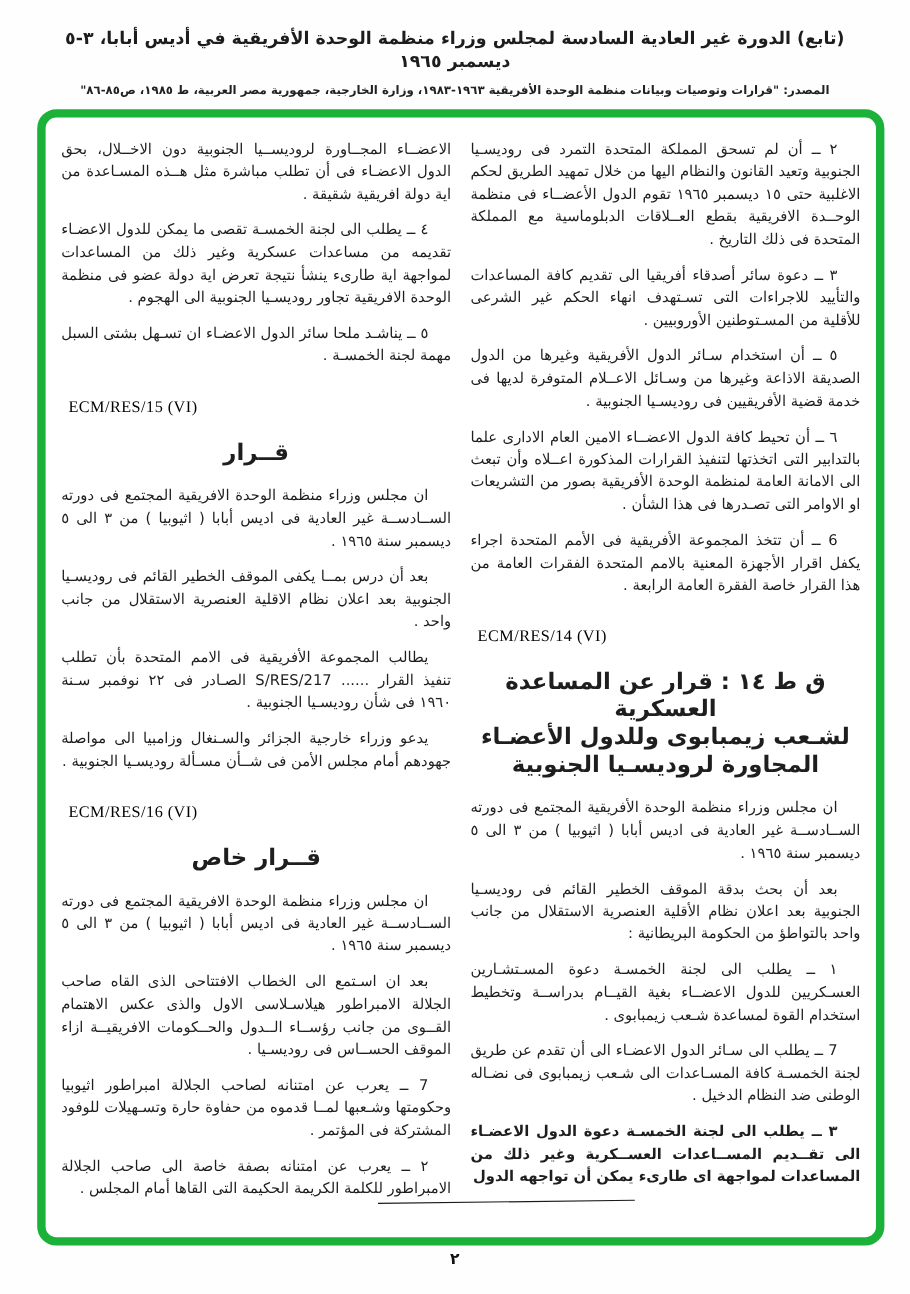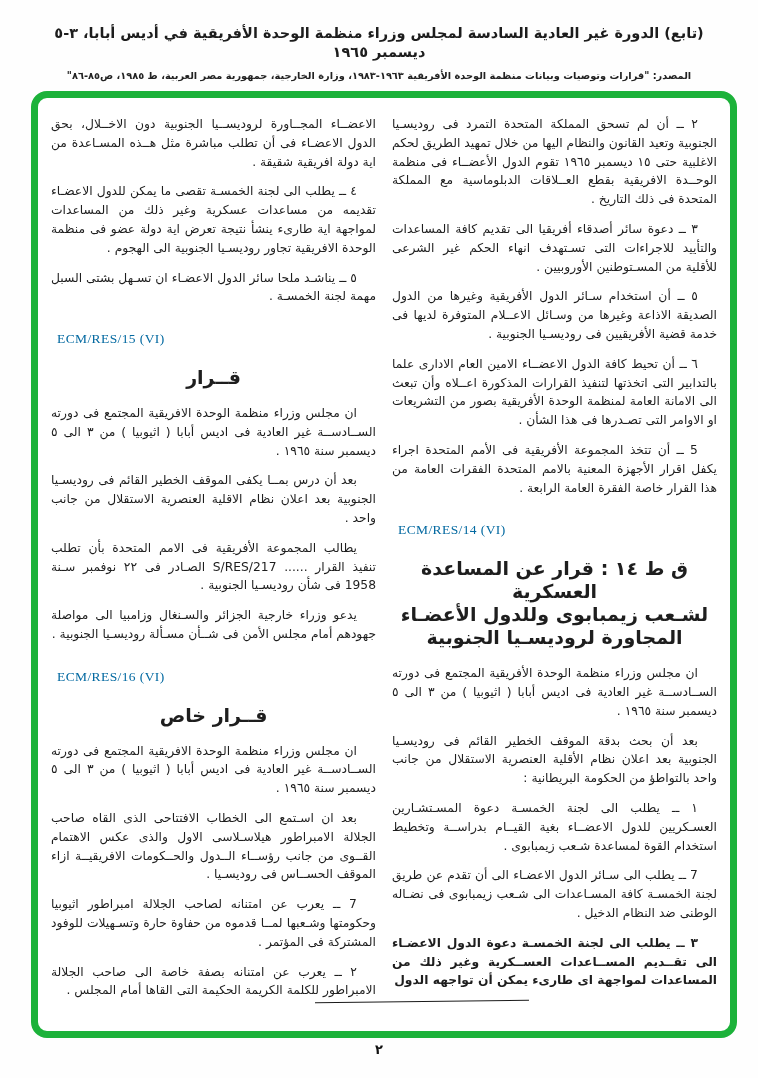--- a/index.html
+++ b/index.html
@@ -29,21 +29,21 @@
     width:325px;direction:rtl;text-align:justify;
     font-size:12.3px;line-height:18.8px;color:#1e1e1e;
   }
 
   .block{margin:0 0 11px 0;}
   p.par,p.item{text-indent:1.55em;margin-top:0;}
   p.noindent{text-indent:0;}
   .ref{
     direction:ltr;text-align:left;text-indent:0;
     font-family:"Liberation Serif",serif;font-size:13.5px;letter-spacing:.4px;
-    margin:24px 0 17px 0;padding-left:6px;color:#0369a1;
+    margin:24px 0 17px 0;padding-left:6px;color:#000000;
   }
   .heading{
     text-align:center;font-weight:bold;text-indent:0;
     font-size:19px;line-height:23px;white-space:pre-line;
     margin:0 0 15px 0;
   }
   .bold{font-weight:bold;}
 
   
   .footnote-rule{
@@ -67,40 +67,40 @@
     <div class="hdr-source">المصدر: "قرارات وتوصيات وبيانات منظمة الوحدة الأفريقية ١٩٦٣-١٩٨٣، وزارة الخارجية، جمهورية مصر العربية، ط ١٩٨٥، ص٨٥-٨٦"</div>
   </div>
 
   <div class="frame" style="border-color: rgb(28, 178, 58);">
     <div class="cols">
       <section class="col">
           <p class="block item">٢ ــ أن لم تسحق المملكة المتحدة التمرد فى روديسـيا الجنوبية وتعيد القانون والنظام اليها من خلال تمهيد الطريق لحكم الاغلبية حتى ١٥ ديسمبر ١٩٦٥ تقوم الدول الأعضــاء فى منظمة الوحــدة الافريقية بقطع العــلاقات الدبلوماسية مع المملكة المتحدة فى ذلك التاريخ .</p>
           <p class="block item">٣ ــ دعوة سائر أصدقاء أفريقيا الى تقديم كافة المساعدات والتأييد للاجراءات التى تسـتهدف انهاء الحكم غير الشرعى للأقلية من المسـتوطنين الأوروبيين .</p>
           <p class="block item">٥ ــ أن استخدام سـائر الدول الأفريقية وغيرها من الدول الصديقة الاذاعة وغيرها من وسـائل الاعــلام المتوفرة لديها فى خدمة قضية الأفريقيين فى روديسـيا الجنوبية .</p>
           <p class="block item">٦ ــ أن تحيط كافة الدول الاعضــاء الامين العام الادارى علما بالتدابير التى اتخذتها لتنفيذ القرارات المذكورة اعــلاه وأن تبعث الى الامانة العامة لمنظمة الوحدة الأفريقية بصور من التشريعات او الاوامر التى تصـدرها فى هذا الشأن .</p>
-          <p class="block item">5 ــ أن تتخذ المجموعة الأفريقية فى الأمم المتحدة اجراء يكفل اقرار الأجهزة المعنية بالامم المتحدة الفقرات العامة من هذا القرار خاصة الفقرة العامة الرابعة .</p>
+          <p class="block item">6 ــ أن تتخذ المجموعة الأفريقية فى الأمم المتحدة اجراء يكفل اقرار الأجهزة المعنية بالامم المتحدة الفقرات العامة من هذا القرار خاصة الفقرة العامة الرابعة .</p>
           <div class="block ref">ECM/RES/14 (VI)</div>
           <div class="block heading">ق ط ١٤ : قرار عن المساعدة العسكرية
 لشـعب زيمبابوى وللدول الأعضـاء
 المجاورة لروديسـيا الجنوبية</div>
           <p class="block par">ان مجلس وزراء منظمة الوحدة الأفريقية المجتمع فى دورته الســادســة غير العادية فى اديس أبابا ( اثيوبيا ) من ٣ الى ٥ ديسمبر سنة ١٩٦٥ .</p>
           <p class="block par">بعد أن بحث بدقة الموقف الخطير القائم فى روديسـيا الجنوبية بعد اعلان نظام الأقلية العنصرية الاستقلال من جانب واحد بالتواطؤ من الحكومة البريطانية :</p>
           <p class="block item">١ ــ يطلب الى لجنة الخمسـة دعوة المسـتشـارين العسـكريين للدول الاعضــاء بغية القيــام بدراســة وتخطيط استخدام القوة لمساعدة شـعب زيمبابوى .</p>
           <p class="block item">7 ــ يطلب الى سـائر الدول الاعضـاء الى أن تقدم عن طريق لجنة الخمسـة كافة المسـاعدات الى شـعب زيمبابوى فى نضـاله الوطنى ضد النظام الدخيل .</p>
           <p class="block item bold">٣ ــ يطلب الى لجنة الخمسـة دعوة الدول الاعضـاء الى تقــديم المســاعدات العســكرية وغير ذلك من المساعدات لمواجهة اى طارىء يمكن أن تواجهه الدول</p>
         </section>
       <section class="col">
           <p class="block par noindent">الاعضــاء المجــاورة لروديســيا الجنوبية دون الاخــلال، بحق الدول الاعضـاء فى أن تطلب مباشرة مثل هــذه المسـاعدة من اية دولة افريقية شقيقة .</p>
           <p class="block item">٤ ــ يطلب الى لجنة الخمسـة تقصى ما يمكن للدول الاعضـاء تقديمه من مساعدات عسكرية وغير ذلك من المساعدات لمواجهة اية طارىء ينشأ نتيجة تعرض اية دولة عضو فى منظمة الوحدة الافريقية تجاور روديسـيا الجنوبية الى الهجوم .</p>
           <p class="block item">٥ ــ يناشـد ملحا سائر الدول الاعضـاء ان تسـهل بشتى السبل مهمة لجنة الخمسـة .</p>
           <div class="block ref">ECM/RES/15 (VI)</div>
           <div class="block heading">قــرار</div>
           <p class="block par">ان مجلس وزراء منظمة الوحدة الافريقية المجتمع فى دورته الســادســة غير العادية فى اديس أبابا ( اثيوبيا ) من ٣ الى ٥ ديسمبر سنة ١٩٦٥ .</p>
           <p class="block par">بعد أن درس بمــا يكفى الموقف الخطير القائم فى روديسـيا الجنوبية بعد اعلان نظام الاقلية العنصرية الاستقلال من جانب واحد .</p>
-          <p class="block par">يطالب المجموعة الأفريقية فى الامم المتحدة بأن تطلب تنفيذ القرار ...... S/RES/217 الصـادر فى ٢٢ نوفمبر سـنة 1958 فى شأن روديسـيا الجنوبية .</p>
+          <p class="block par">يطالب المجموعة الأفريقية فى الامم المتحدة بأن تطلب تنفيذ القرار ...... S/RES/217 الصـادر فى ٢٢ نوفمبر سـنة ١٩٦٠ فى شأن روديسـيا الجنوبية .</p>
           <p class="block par">يدعو وزراء خارجية الجزائر والسـنغال وزامبيا الى مواصلة جهودهم أمام مجلس الأمن فى شــأن مسـألة روديسـيا الجنوبية .</p>
           <div class="block ref">ECM/RES/16 (VI)</div>
           <div class="block heading">قــرار خاص</div>
           <p class="block par">ان مجلس وزراء منظمة الوحدة الافريقية المجتمع فى دورته الســادســة غير العادية فى اديس أبابا ( اثيوبيا ) من ٣ الى ٥ ديسمبر سنة ١٩٦٥ .</p>
           <p class="block par">بعد ان اسـتمع الى الخطاب الافتتاحى الذى القاه صاحب الجلالة الامبراطور هيلاسـلاسى الاول والذى عكس الاهتمام القــوى من جانب رؤســاء الــدول والحــكومات الافريقيــة ازاء الموقف الحســاس فى روديسـيا .</p>
           <p class="block item">7 ــ يعرب عن امتنانه لصاحب الجلالة امبراطور اثيوبيا وحكومتها وشـعبها لمــا قدموه من حفاوة حارة وتسـهيلات للوفود المشتركة فى المؤتمر .</p>
           <p class="block item">٢ ــ يعرب عن امتنانه بصفة خاصة الى صاحب الجلالة الامبراطور للكلمة الكريمة الحكيمة التى القاها أمام المجلس .</p>
         </section>
     </div>
   </div>

